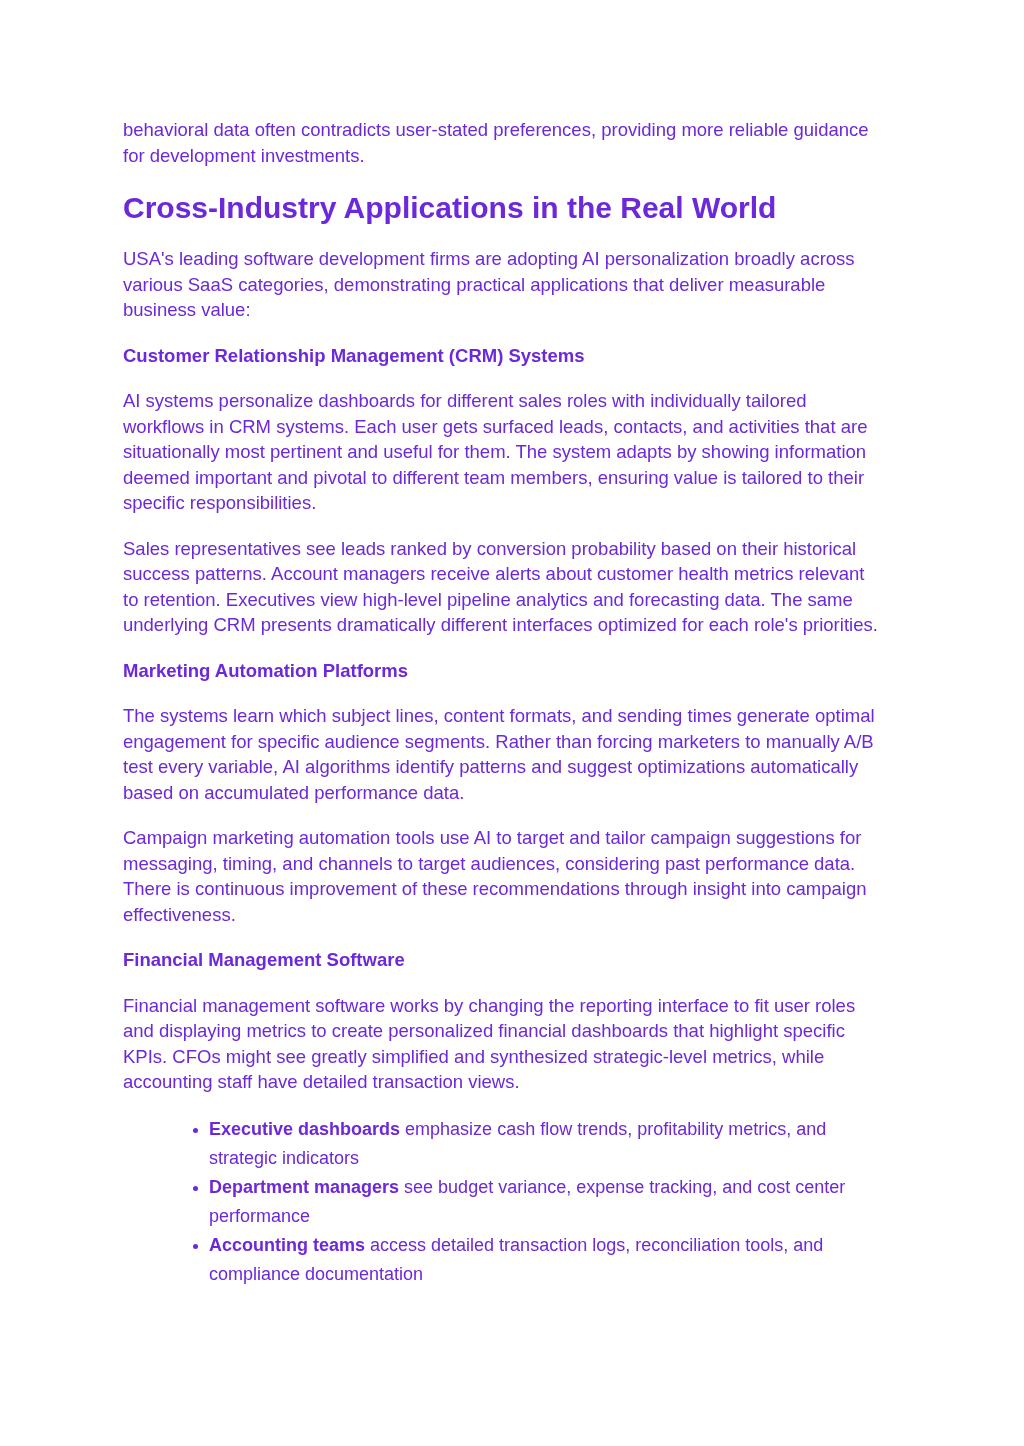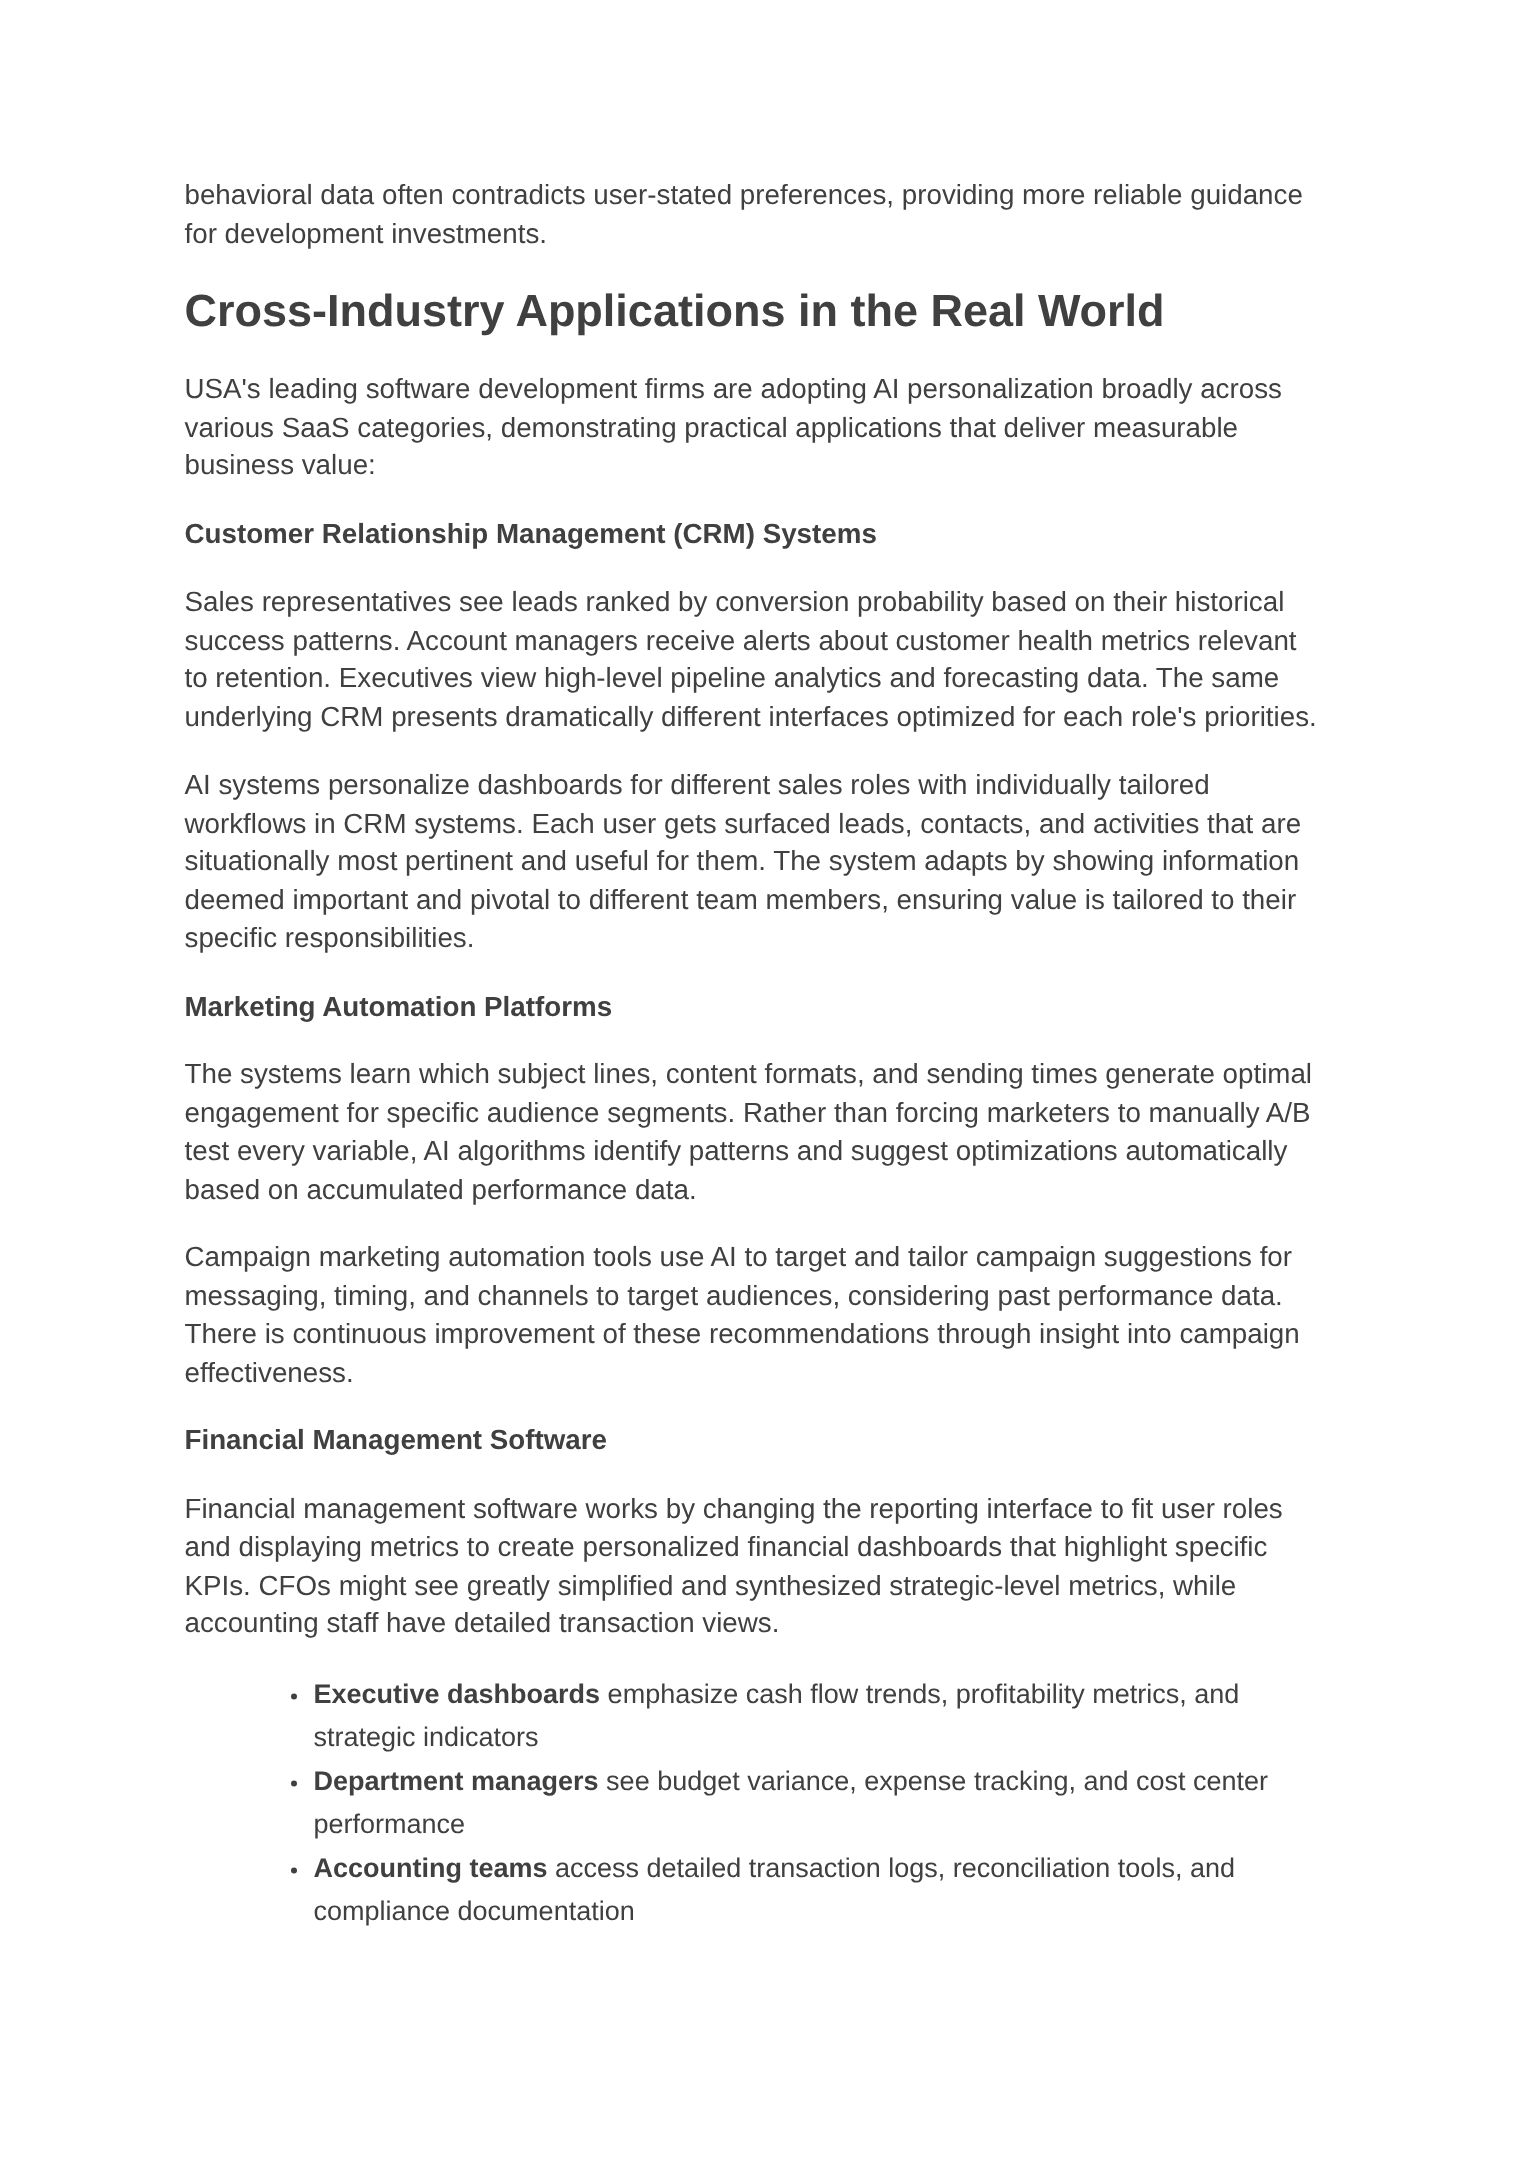--- a/index.html
+++ b/index.html
@@ -6,21 +6,21 @@
     margin: 0;
     padding: 0;
     background: #ffffff;
   }
   .page {
     position: relative;
     width: 1024px;
     height: 1446px;
     box-sizing: border-box;
     background: #ffffff;
-    color: #404040;
+    color: #6d28d9;
     font-family: "Liberation Sans", sans-serif;
     padding: 117px 0 0 123px;
     overflow: hidden;
   }
   .content {
     width: 786px;
   }
   .content p {
     margin: 0 0 20px 0;
     font-size: 18.5px;
@@ -65,30 +65,30 @@
 for development investments.</p>
 
     <h1>Cross-Industry Applications in the Real World</h1>
 
     <p>USA's leading software development firms are adopting AI personalization broadly across
 various SaaS categories, demonstrating practical applications that deliver measurable
 business value:</p>
 
     <p class="subhead">Customer Relationship Management (CRM) Systems</p>
 
-    <p>Sales representatives see leads ranked by conversion probability based on their historical
-success patterns. Account managers receive alerts about customer health metrics relevant
-to retention. Executives view high-level pipeline analytics and forecasting data. The same
-underlying CRM presents dramatically different interfaces optimized for each role's priorities.</p>
-
     <p>AI systems personalize dashboards for different sales roles with individually tailored
 workflows in CRM systems. Each user gets surfaced leads, contacts, and activities that are
 situationally most pertinent and useful for them. The system adapts by showing information
 deemed important and pivotal to different team members, ensuring value is tailored to their
 specific responsibilities.</p>
+
+    <p>Sales representatives see leads ranked by conversion probability based on their historical
+success patterns. Account managers receive alerts about customer health metrics relevant
+to retention. Executives view high-level pipeline analytics and forecasting data. The same
+underlying CRM presents dramatically different interfaces optimized for each role's priorities.</p>
 
     <p class="subhead">Marketing Automation Platforms</p>
 
     <p>The systems learn which subject lines, content formats, and sending times generate optimal
 engagement for specific audience segments. Rather than forcing marketers to manually A/B
 test every variable, AI algorithms identify patterns and suggest optimizations automatically
 based on accumulated performance data.</p>
 
     <p>Campaign marketing automation tools use AI to target and tailor campaign suggestions for
 messaging, timing, and channels to target audiences, considering past performance data.

